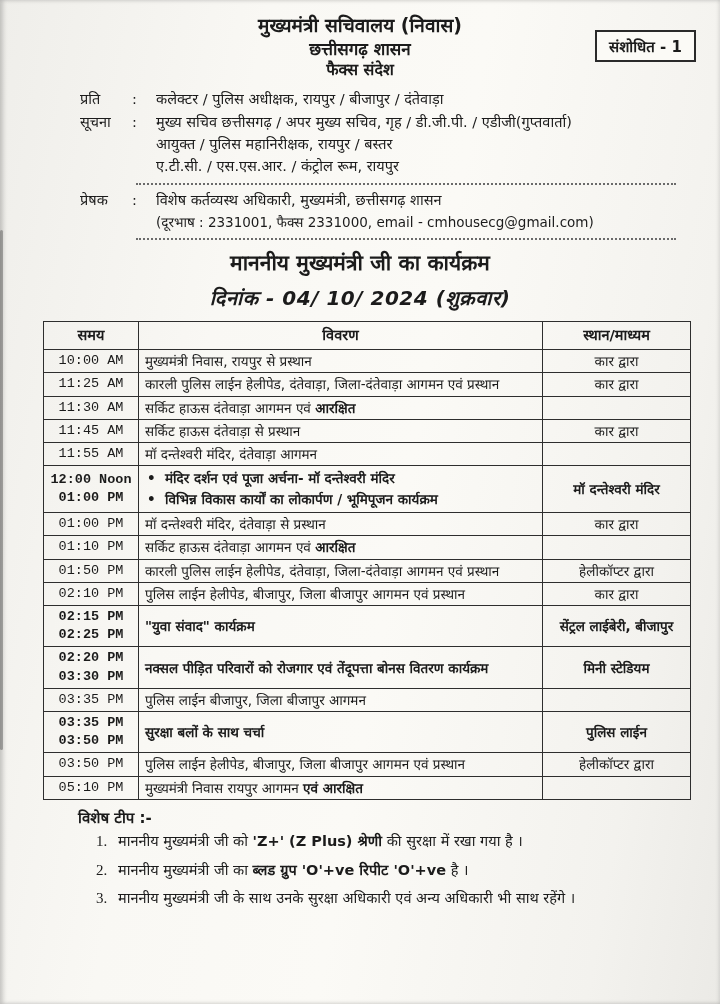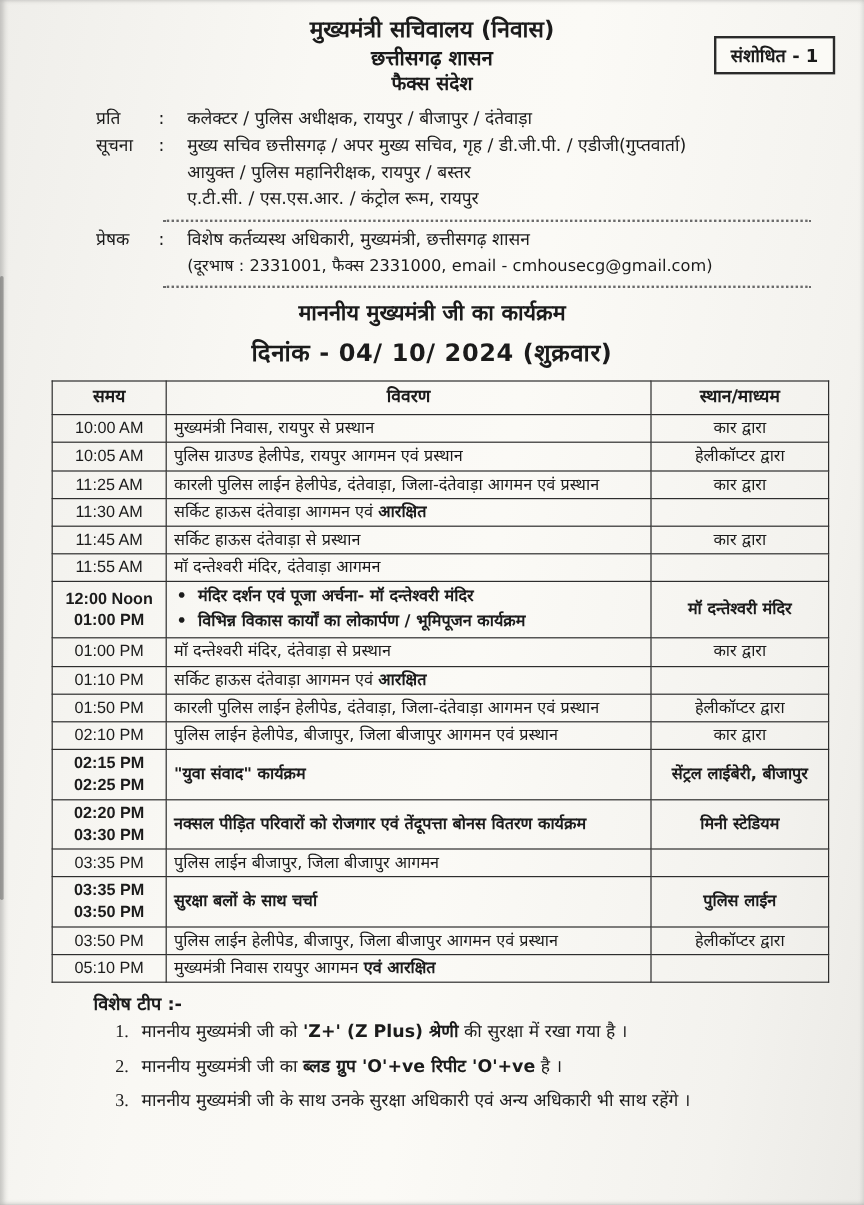--- a/index.html
+++ b/index.html
@@ -31,42 +31,42 @@
   
   .meta{margin:8px 20px 0 80px;font-size:14.5px;line-height:1.5;}
   .meta-row{display:flex;align-items:flex-start;margin-bottom:2px;}
   .meta-label{width:52px;flex:none;}
   .meta-colon{width:24px;flex:none;text-align:left;}
   .meta-content{flex:1;}
   .meta-content .cont-line{display:block;}
   .contact-line{font-size:13.5px;margin-top:1px;font-family:"DejaVu Sans", sans-serif;}
   .dotted-rule{border:0;border-top:2px dotted #6a6a6a;margin:5px 24px 5px 56px;height:0;}
   
-  .prog-title{text-align:center;font-size:18px;font-weight:bold;margin-top:8px;}
-  .prog-date{text-align:center;font-size:20px;font-weight:bold;margin-top:8px;letter-spacing:.5px;}
+  .prog-title{text-align:center;font-size:21px;font-weight:bold;margin-top:8px;}
+  .prog-date{text-align:center;font-size:20px;font-weight:bold;margin-top:8px;letter-spacing:.5px;font-style:italic;}
   
   table.schedule{
     border-collapse:collapse;
     margin:10px 0 0 43px;
     width:647px;
     table-layout:fixed;
     background:transparent;
   }
   table.schedule th, table.schedule td{
     border:1.6px solid #2e2e2e;
     font-size:13.5px;
     padding:2px 6px;
     line-height:1.35;
     vertical-align:middle;
   }
   table.schedule th{font-weight:bold;text-align:center;font-size:14.5px;padding:4px 6px;}
   col.c-time{width:95px;}
   col.c-desc{width:404px;}
   col.c-loc{width:148px;}
-  td.time-cell{text-align:center;font-family:Liberation Sans, sans-serif;font-size:14px;white-space:nowrap;}
+  td.time-cell{text-align:center;font-family:Liberation Mono, monospace;font-size:14px;white-space:nowrap;}
   td.desc-cell{text-align:left;padding-left:10px;}
   td.location-cell{text-align:center;}
   tr.bold-row td{font-weight:bold;}
   tr.bold-row td.time-cell{font-weight:bold;}
   .seg-bold{font-weight:bold;}
   .bullet{display:flex;line-height:1.55;}
   .bullet-mark{width:18px;flex:none;text-align:left;padding-left:2px;}
   
   .notes{margin:7px 20px 0 78px;font-size:14.5px;}
   .notes-heading{font-weight:bold;font-size:15px;margin-bottom:4px;}
@@ -131,25 +131,20 @@
         <th>स्थान/माध्यम</th>
       </tr>
     </thead>
     <tbody>
         <tr>
           <td class="time-cell">10:00 AM</td>
           <td class="desc-cell"><span>मुख्यमंत्री निवास, रायपुर से प्रस्थान</span></td>
           <td class="location-cell">कार द्वारा</td>
         </tr>
         <tr>
-          <td class="time-cell">10:05 AM</td>
-          <td class="desc-cell"><span>पुलिस ग्राउण्ड हेलीपेड, रायपुर आगमन एवं प्रस्थान</span></td>
-          <td class="location-cell">हेलीकॉप्टर द्वारा</td>
-        </tr>
-        <tr>
           <td class="time-cell">11:25 AM</td>
           <td class="desc-cell"><span>कारली पुलिस लाईन हेलीपेड, दंतेवाड़ा, जिला-दंतेवाड़ा आगमन एवं प्रस्थान</span></td>
           <td class="location-cell">कार द्वारा</td>
         </tr>
         <tr>
           <td class="time-cell">11:30 AM</td>
           <td class="desc-cell"><span>सर्किट हाऊस दंतेवाड़ा आगमन एवं </span><span class="seg-bold">आरक्षित</span></td>
           <td class="location-cell"></td>
         </tr>
         <tr>

